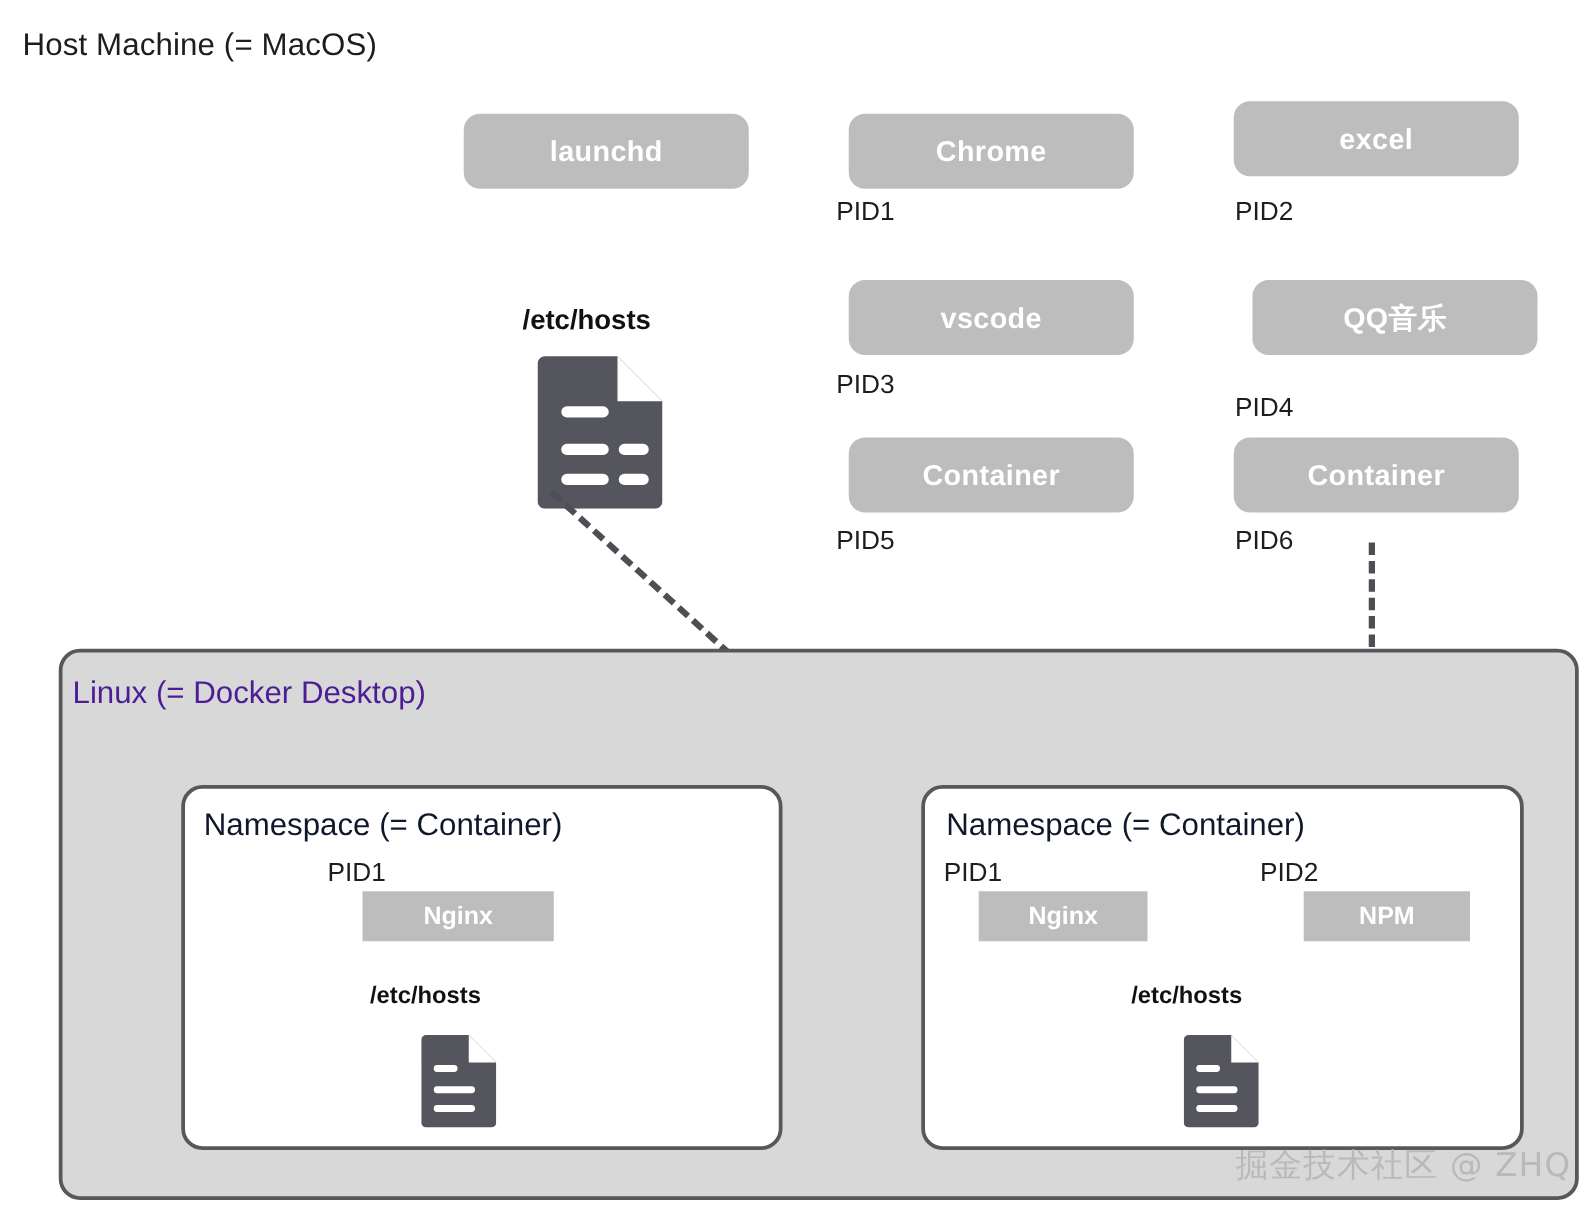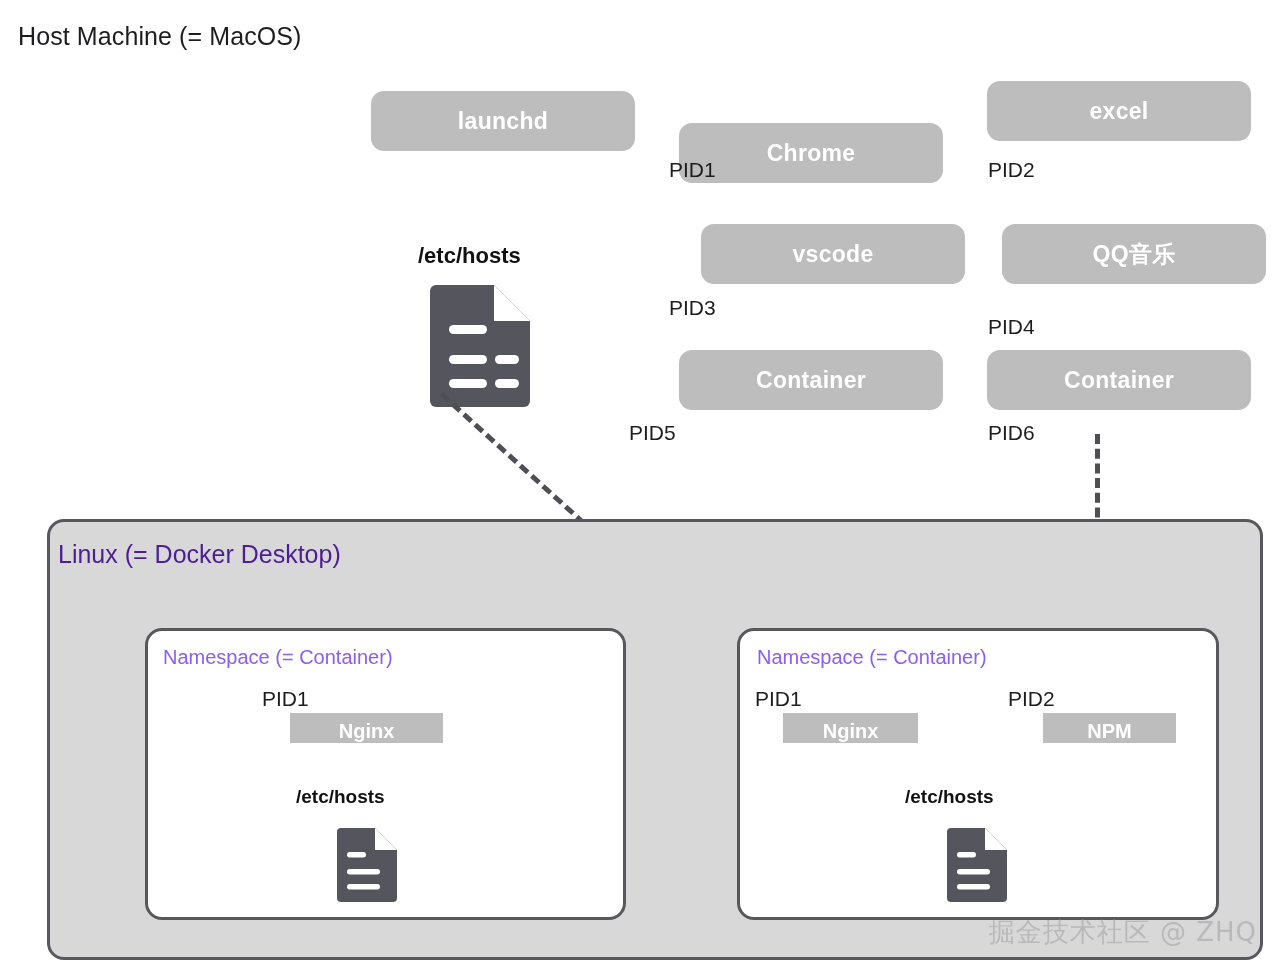--- a/index.html
+++ b/index.html
@@ -25,21 +25,21 @@
     top: 22px;
     font-size: 25px;
     font-weight: 400;
     color: #1d1d1f;
     letter-spacing: 0.1px;
     white-space: nowrap;
   }
 
   
   .proc-box {
-    width: 264px;
+    width: 228px;
     height: 60px;
     background: #bdbdbd;
     border-radius: 13px;
     display: flex;
     align-items: center;
     justify-content: center;
     color: #ffffff;
     font-size: 23px;
     font-weight: bold;
     letter-spacing: 0.3px;
@@ -111,32 +111,32 @@
     border: 3px solid #58585c;
     border-radius: 17px;
     box-sizing: border-box;
     top: 628px;
     height: 292px;
   }
   .ns-left  { left: 145px; width: 481px; }
   .ns-right { left: 737px; width: 482px; }
 
   .ns-title {
-    font-size: 20px;
-    font-weight: 400;
-    color: #8b5cf6;
+    font-size: 25px;
+    font-weight: 400;
+    color: #0f172a;
     white-space: nowrap;
   }
 
   
   .chip {
-    height: 30px;
+    height: 40px;
     background: #bdbdbd;
     display: flex;
-    align-items: flex-end;
+    align-items: center;
     justify-content: center;
     color: #ffffff;
     font-size: 20px;
     font-weight: bold;
     box-sizing: border-box;
   }
   .chip-nginx { left: 290px; top: 713px; width: 153px; }
   .chip-node  { left: 783px; top: 713px; width: 135px; }
   .chip-npm   { left: 1043px; top: 713px; width: 133px; }
 
@@ -162,44 +162,44 @@
 </style>
 </head>
 <body>
 
 <div class="abs host-title">Host Machine (= MacOS)</div>
 
 <div class="abs proc-box" style="left:371px; top:91px;">
   <span>launchd</span>
 </div>
 
-<div class="abs proc-box" style="left:679px; top:91px;margin-top:32px;">
+<div class="abs proc-box" style="left:679px; top:91px;">
   <span>Chrome</span>
 </div>
 <div class="abs pid-label" style="left:669px; top:158px;">PID1</div>
 
 <div class="abs proc-box" style="left:987px; top:81px;">
   <span>excel</span>
 </div>
 <div class="abs pid-label" style="left:988px; top:158px;">PID2</div>
 
-<div class="abs proc-box" style="left:701px; top:224px;">
+<div class="abs proc-box" style="left:679px; top:224px;">
   <span>vscode</span>
 </div>
 <div class="abs pid-label" style="left:669px; top:296px;">PID3</div>
 
 <div class="abs proc-box" style="left:987px; top:224px;margin-left:15px;">
   <span>QQ音乐</span>
 </div>
 <div class="abs pid-label" style="left:988px; top:296px;margin-top:19px;">PID4</div>
 
 <div class="abs proc-box" style="left:679px; top:350px;">
   <span>Container</span>
 </div>
-<div class="abs pid-label" style="left:629px; top:421px;">PID5</div>
+<div class="abs pid-label" style="left:669px; top:421px;">PID5</div>
 
 <div class="abs proc-box" style="left:987px; top:350px;">
   <span>Container</span>
 </div>
 <div class="abs pid-label" style="left:988px; top:421px;">PID6</div>
 
 <div class="abs file-label" style="left:418px; top:243px;">/etc/hosts</div>
 <div class="abs" style="left:430px; top:279px;">
   <svg width="100" height="128" viewBox="0 0 100 128" aria-hidden="true">
     <path d="M6 6 h58 l36 36 v80 a6 6 0 0 1 -6 6 H6 a6 6 0 0 1 -6 -6 V12 a6 6 0 0 1 6 -6 Z" fill="#55555d"></path>

